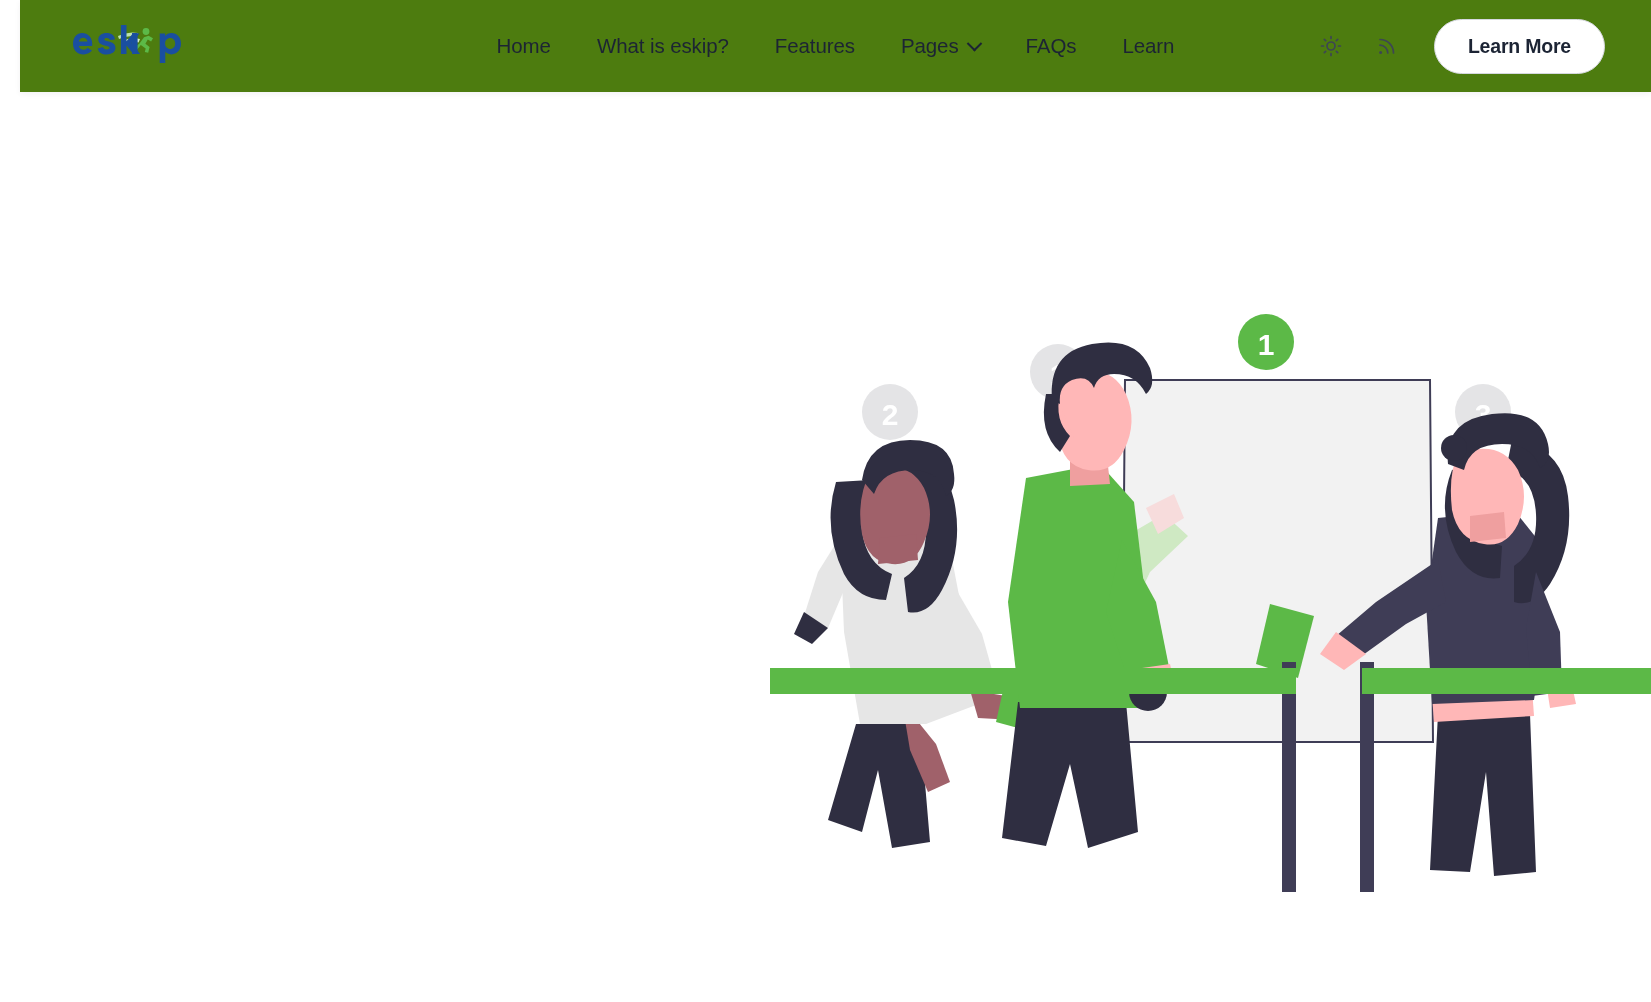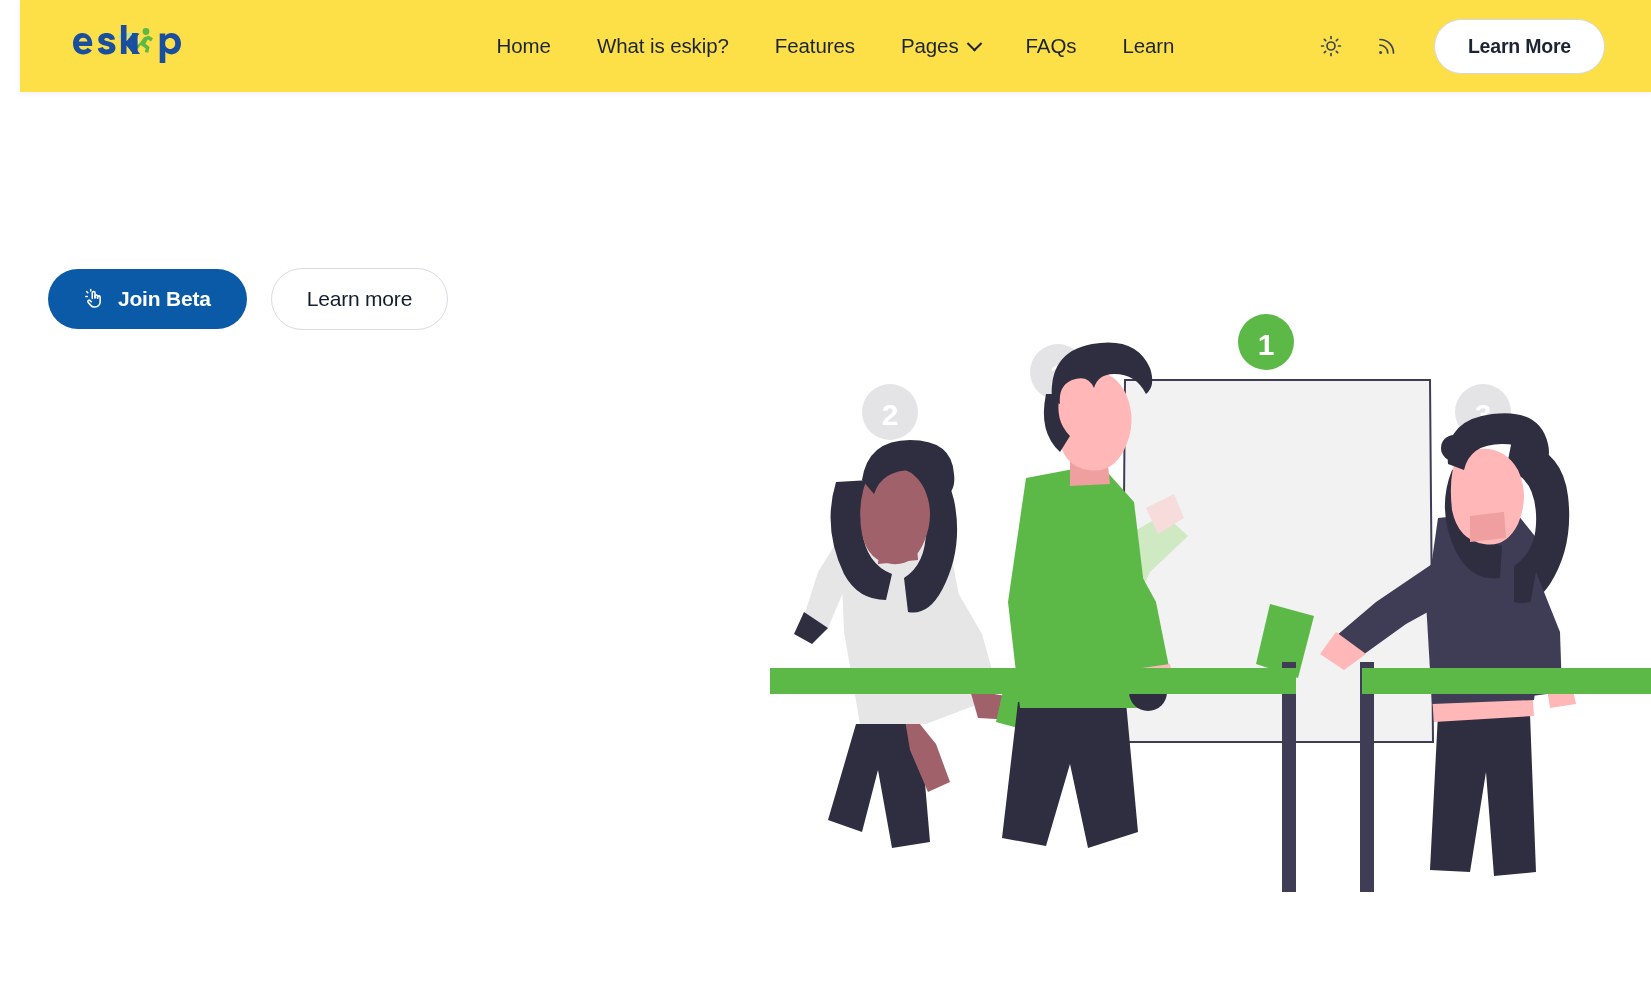--- a/index.html
+++ b/index.html
@@ -10,21 +10,21 @@
     overflow: hidden;
     background: #ffffff;
     font-family: "Liberation Sans", sans-serif;
     -webkit-font-smoothing: antialiased;
   }
 
   
   .site-header {
     position: relative;
     height: 92px;
-    background: #fde047;
+    background: #4d7c0f;
     display: flex;
     align-items: center;
     padding: 0 46px 0 46px;
     z-index: 20;
     box-shadow: 0 2px 6px rgba(15,23,42,0.055);
     margin-left: 20px;
   }
 
   .brand {
     display: flex;
@@ -238,32 +238,20 @@
     </button>
     <button class="learn-more-btn">Learn More</button>
   </div>
 </header>
 
 <section class="hero">
 
   <div class="hero-copy">
 
 
-    <div class="hero-ctas">
-      <button class="btn-primary">
-        <svg width="22" height="22" viewBox="0 0 24 24" fill="none" stroke="#ffffff" stroke-width="1.7" stroke-linecap="round" stroke-linejoin="round">
-          <path d="M9 11.5V5.3a1.5 1.5 0 0 1 3 0v5.6"></path>
-          <path d="M12 10.6V9.1a1.4 1.4 0 0 1 2.8 0v1.7"></path>
-          <path d="M14.8 11.1V10a1.4 1.4 0 0 1 2.8 0v5.2a5.5 5.5 0 0 1-5.5 5.5h-1a4.6 4.6 0 0 1-3.4-1.5l-3.1-3.4a1.4 1.4 0 0 1 2-2l1.4 1.2"></path>
-          <path d="M4.2 5.2 2.9 3.9M7.3 3.3V1.8M3.6 9.2H2"></path>
-        </svg>
-        <span>Join Beta</span>
-      </button>
-      <button class="btn-secondary">Learn more</button>
-    </div>
   </div>
 
   <div class="hero-art">
     <svg width="900" height="620" viewBox="0 0 900 620">
 
       <g>
         <path d="M355 108 L660 108 L663 470 L352 470 Z" fill="#f2f2f2" stroke="#3f3d56" stroke-width="2"></path>
       </g>
 
       <g>

